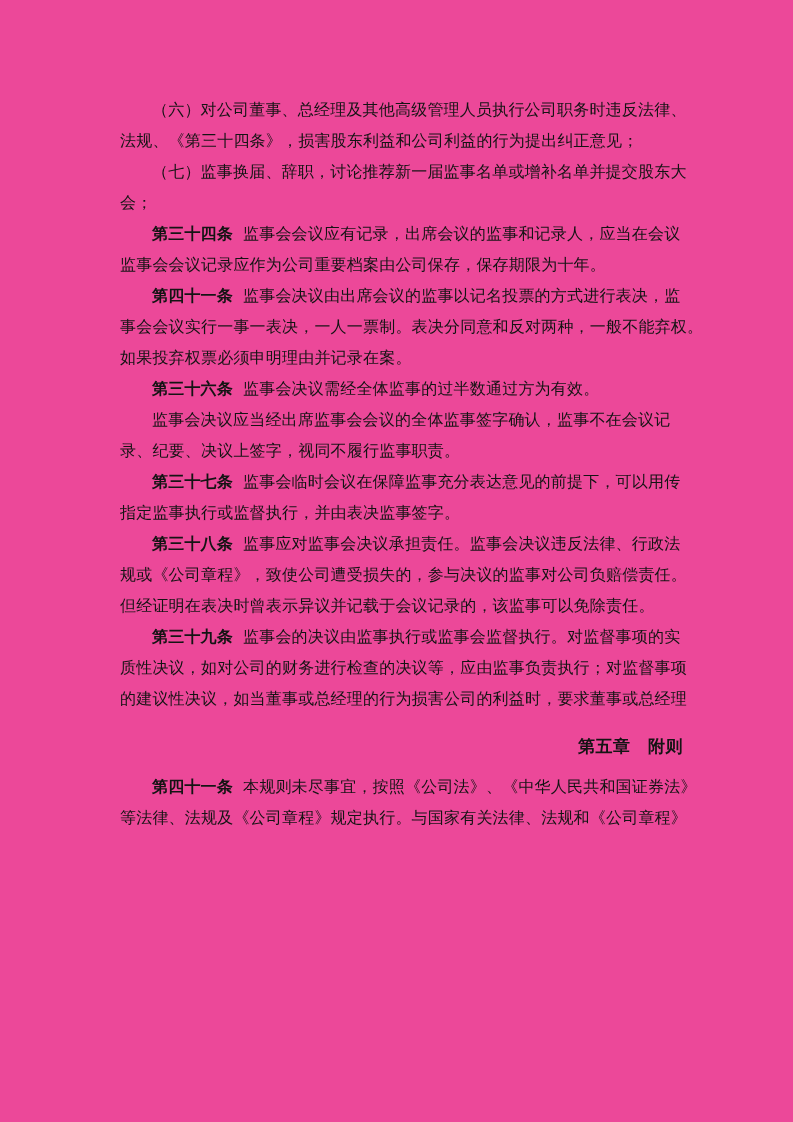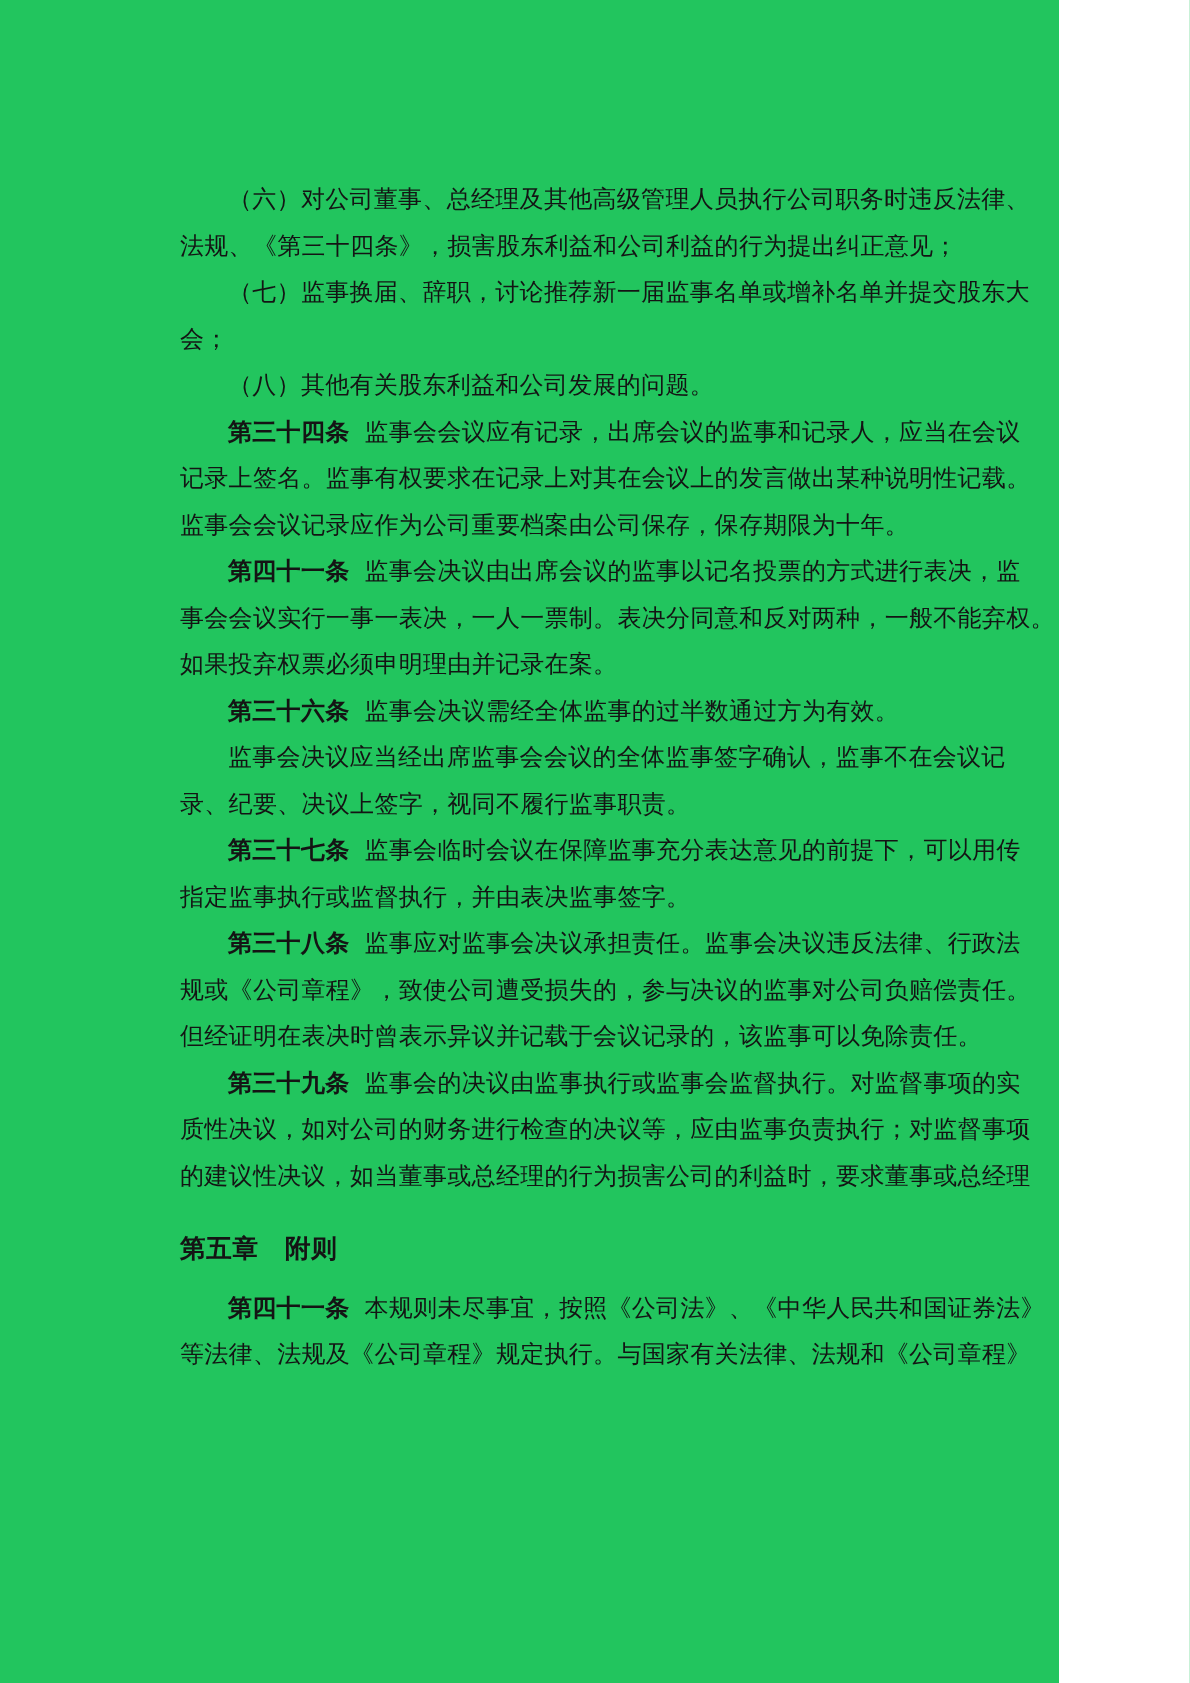--- a/index.html
+++ b/index.html
@@ -9,24 +9,24 @@
   }
   body {
     width: 793px;
     height: 1122px;
     overflow: hidden;
     font-family: "Liberation Serif", "DejaVu Serif", serif;
     color: #141414;
   }
   .page {
     box-sizing: border-box;
-    width: 706px;
+    width: 793px;
     height: 1122px;
-    padding: 118px 110px 0 120px;
-    background: #22c55e;
+    padding: 94px 110px 0 120px;
+    background: #ec4899;
   }
   .doc-block {
     margin: 0;
   }
   .text-line {
     height: 31px;
     line-height: 31px;
     font-size: 16px;
     white-space: nowrap;
     letter-spacing: 0.2px;
@@ -36,46 +36,42 @@
   }
   .article-num {
     font-weight: bold;
     margin-right: 10px;
     font-family: Liberation Serif, serif;
   }
   .doc-block.heading {
     margin: 17px 0 9px 0;
   }
   .doc-block.heading .text-line {
-    text-align: left;
+    text-align: right;
     font-size: 17px;
     font-weight: bold;
     padding-left: 0;
     letter-spacing: 0.5px;
   }
 </style>
 </head>
 <body>
 
 <div class="page">
   <div id="doc-content">
       <div class="doc-block paragraph">
         <div class="text-line indent"><span>（六）对公司董事、总经理及其他高级管理人员执行公司职务时违反法律、</span></div>
         <div class="text-line"><span>法规、《第三十四条》，损害股东利益和公司利益的行为提出纠正意见；</span></div>
       </div>
       <div class="doc-block paragraph">
         <div class="text-line indent"><span>（七）监事换届、辞职，讨论推荐新一届监事名单或增补名单并提交股东大</span></div>
         <div class="text-line"><span>会；</span></div>
       </div>
       <div class="doc-block paragraph">
-        <div class="text-line indent"><span>（八）其他有关股东利益和公司发展的问题。</span></div>
-      </div>
-      <div class="doc-block paragraph">
         <div class="text-line indent"><span class="article-num">第三十四条</span><span>监事会会议应有记录，出席会议的监事和记录人，应当在会议</span></div>
-        <div class="text-line"><span>记录上签名。监事有权要求在记录上对其在会议上的发言做出某种说明性记载。</span></div>
         <div class="text-line"><span>监事会会议记录应作为公司重要档案由公司保存，保存期限为十年。</span></div>
       </div>
       <div class="doc-block paragraph">
         <div class="text-line indent"><span class="article-num">第四十一条</span><span>监事会决议由出席会议的监事以记名投票的方式进行表决，监</span></div>
         <div class="text-line"><span>事会会议实行一事一表决，一人一票制。表决分同意和反对两种，一般不能弃权。</span></div>
         <div class="text-line"><span>如果投弃权票必须申明理由并记录在案。</span></div>
       </div>
       <div class="doc-block paragraph">
         <div class="text-line indent"><span class="article-num">第三十六条</span><span>监事会决议需经全体监事的过半数通过方为有效。</span></div>
       </div>

